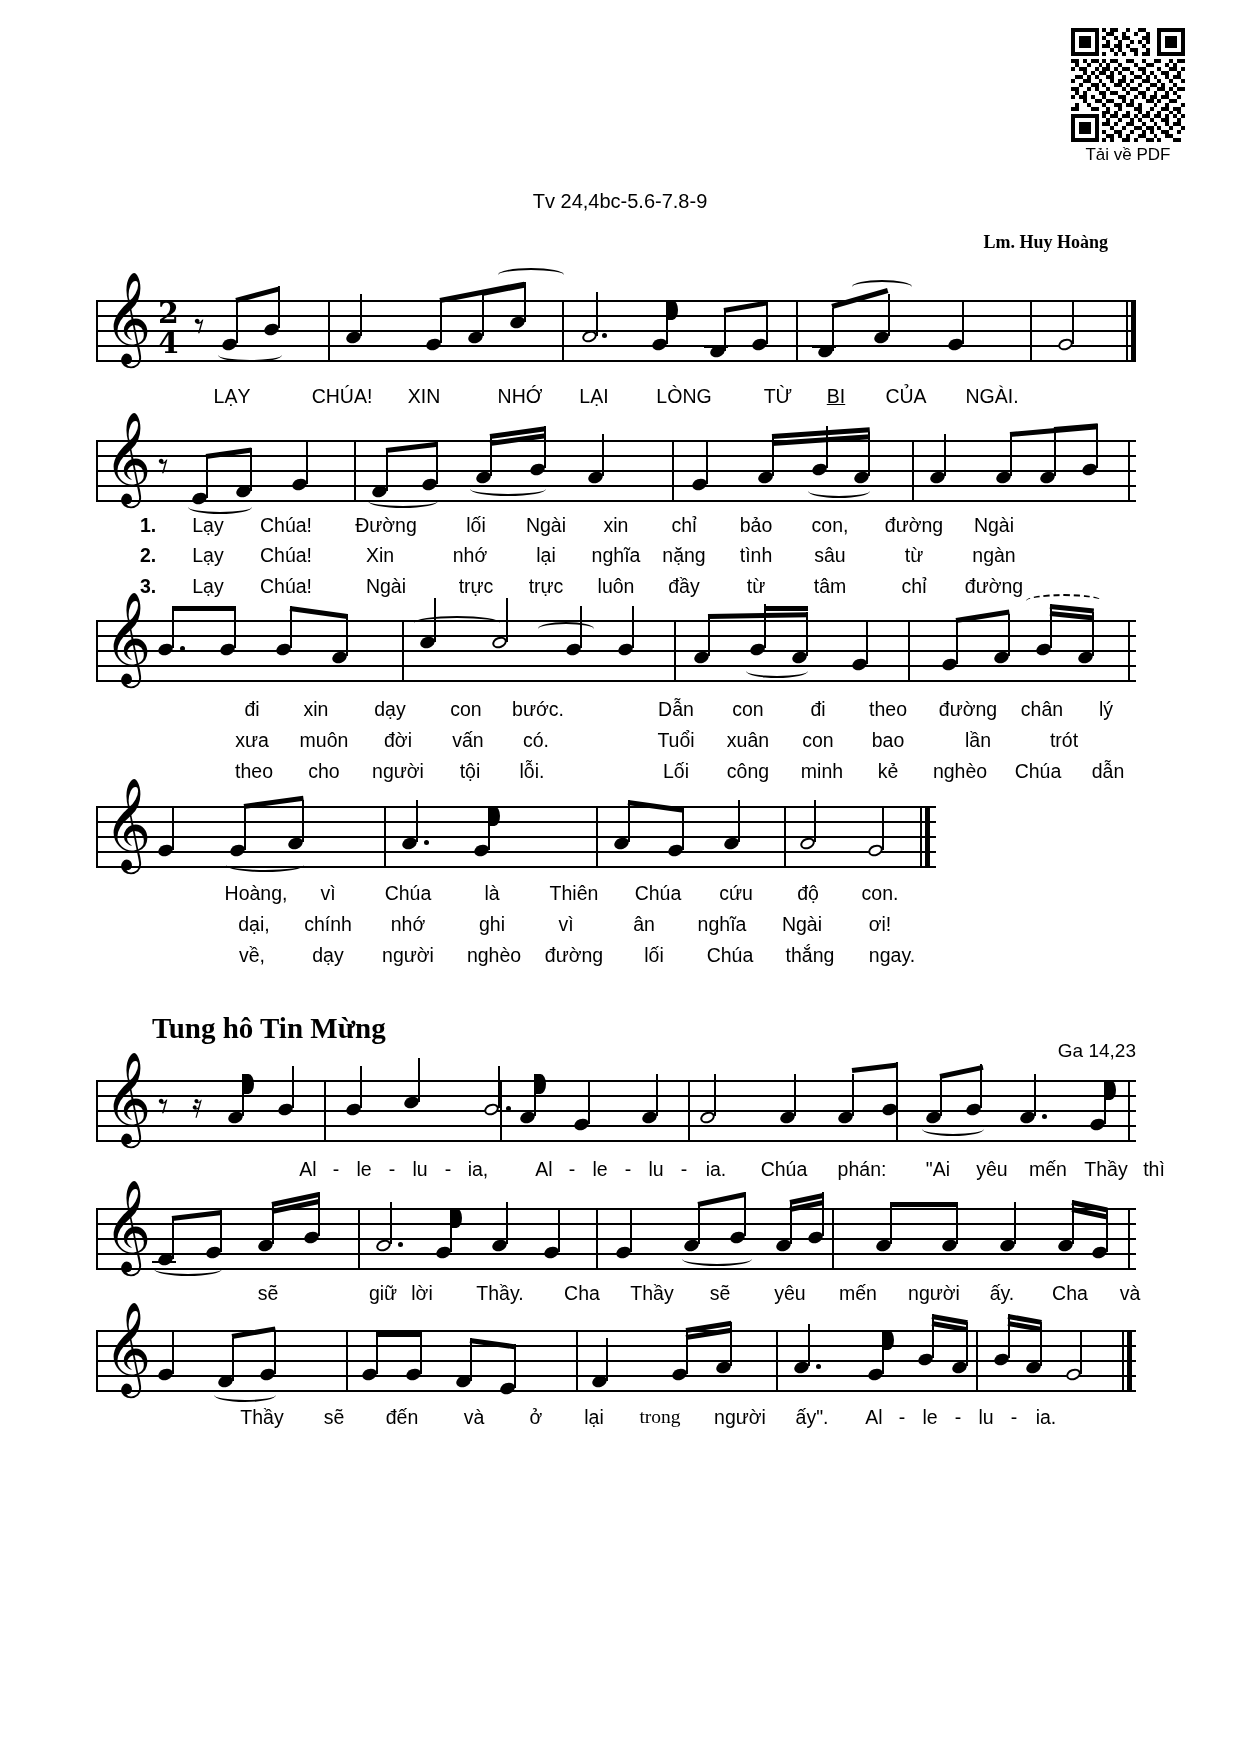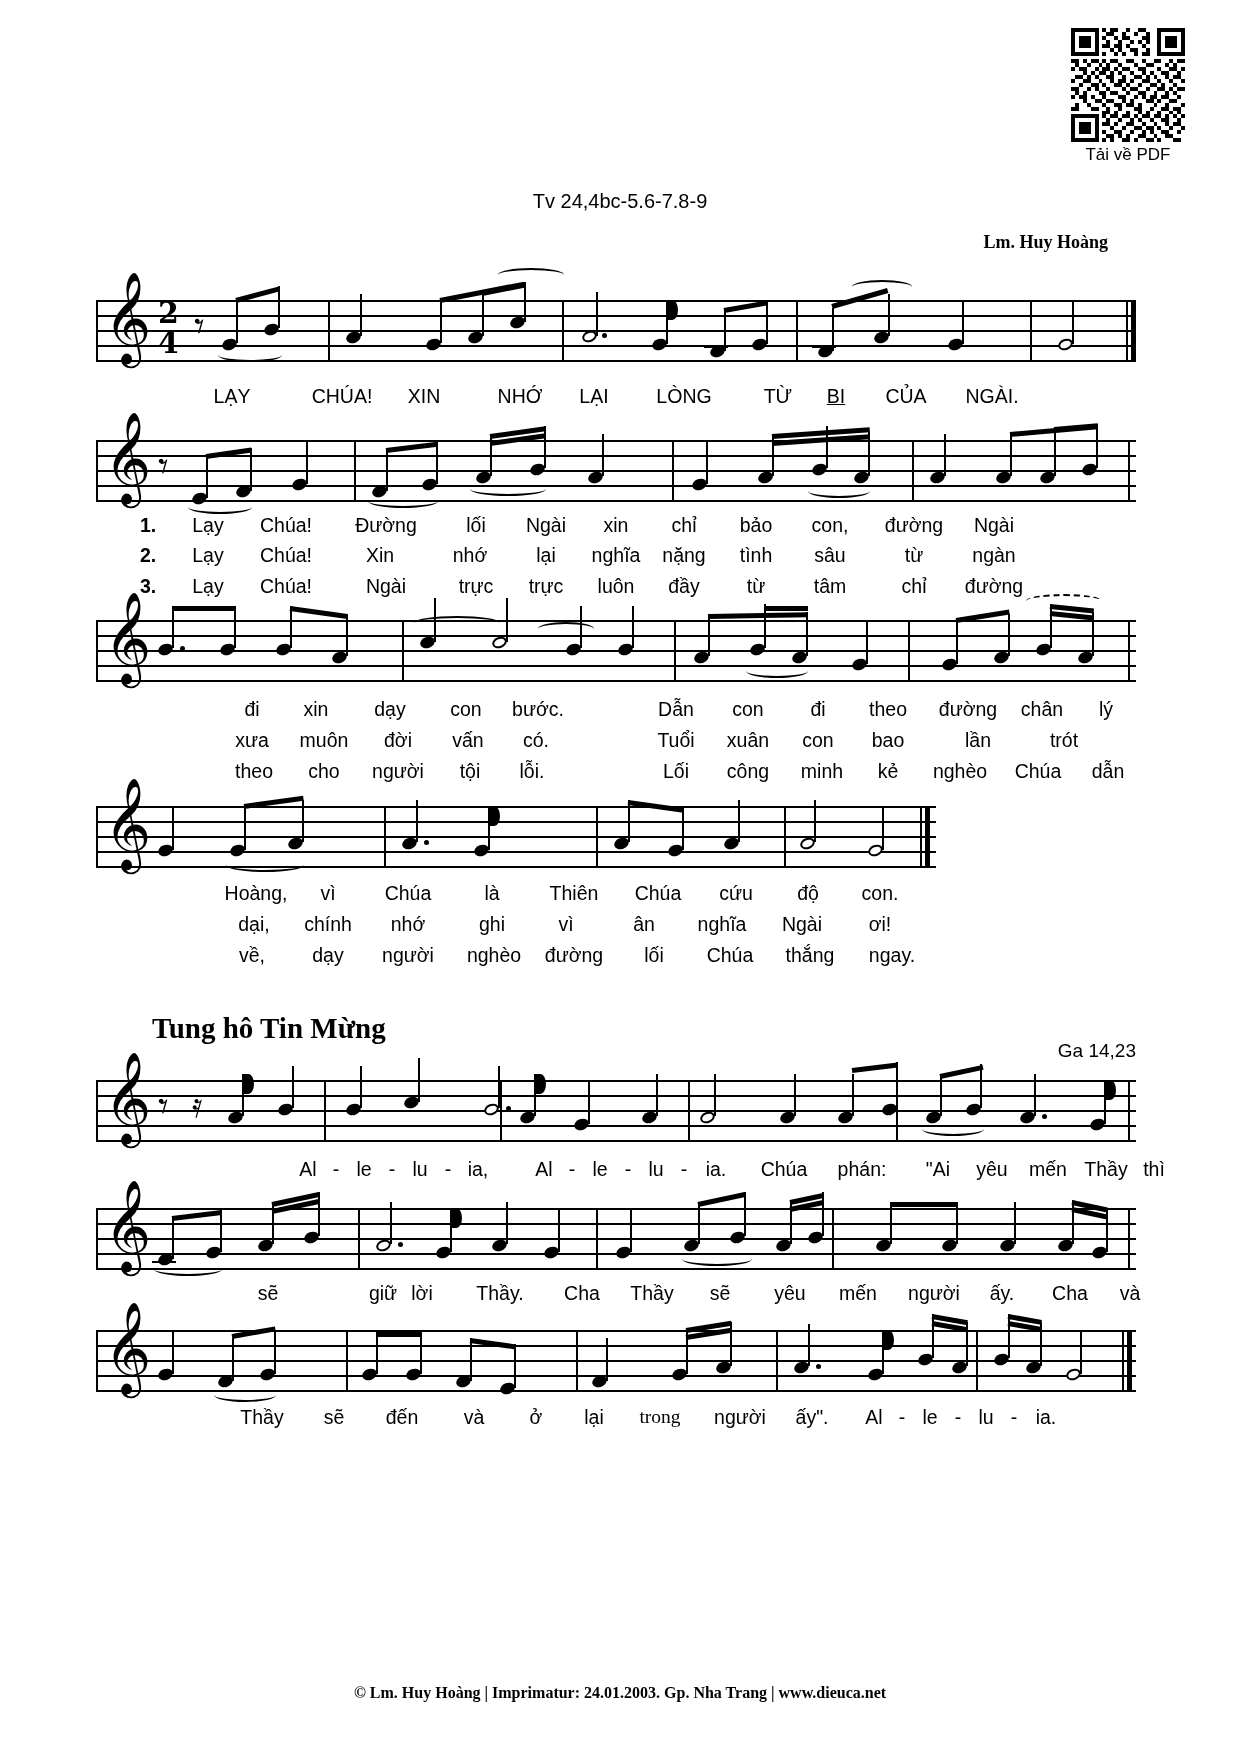--- a/index.html
+++ b/index.html
@@ -1124,15 +1124,14 @@
     <span class="word" style="left:716px;">ấy".</span>
     <span class="word" style="left:778px;">Al</span>
     <span class="word" style="left:806px;">-</span>
     <span class="word" style="left:834px;">le</span>
     <span class="word" style="left:862px;">-</span>
     <span class="word" style="left:890px;">lu</span>
     <span class="word" style="left:918px;">-</span>
     <span class="word" style="left:950px;">ia.</span>
   </div>
 
-  <div class="footer">© Lm. Huy Hoàng | Imprimatur: 24.01.2003. Gp. Nha Trang | www.dieuca.net</div>
 
 </div>
 
 </body></html>

